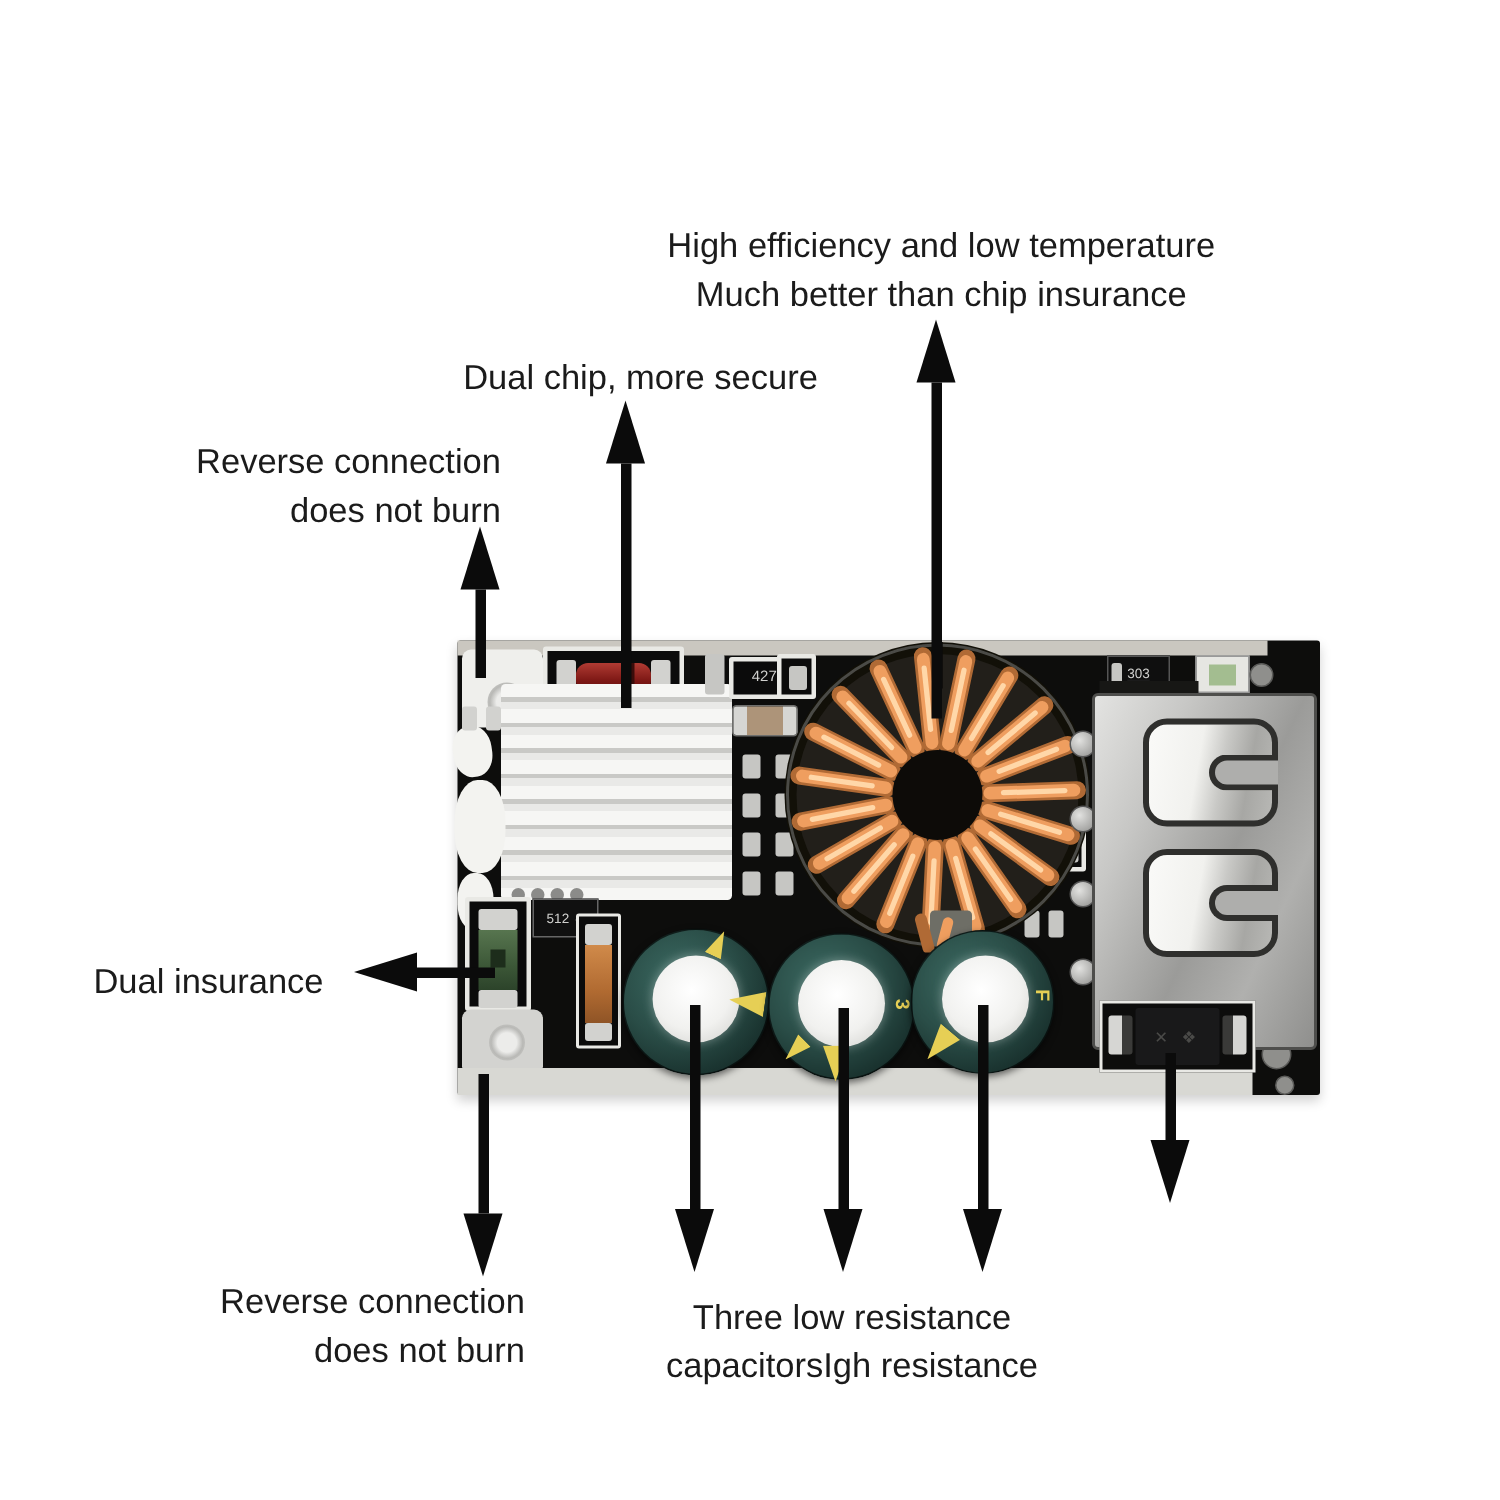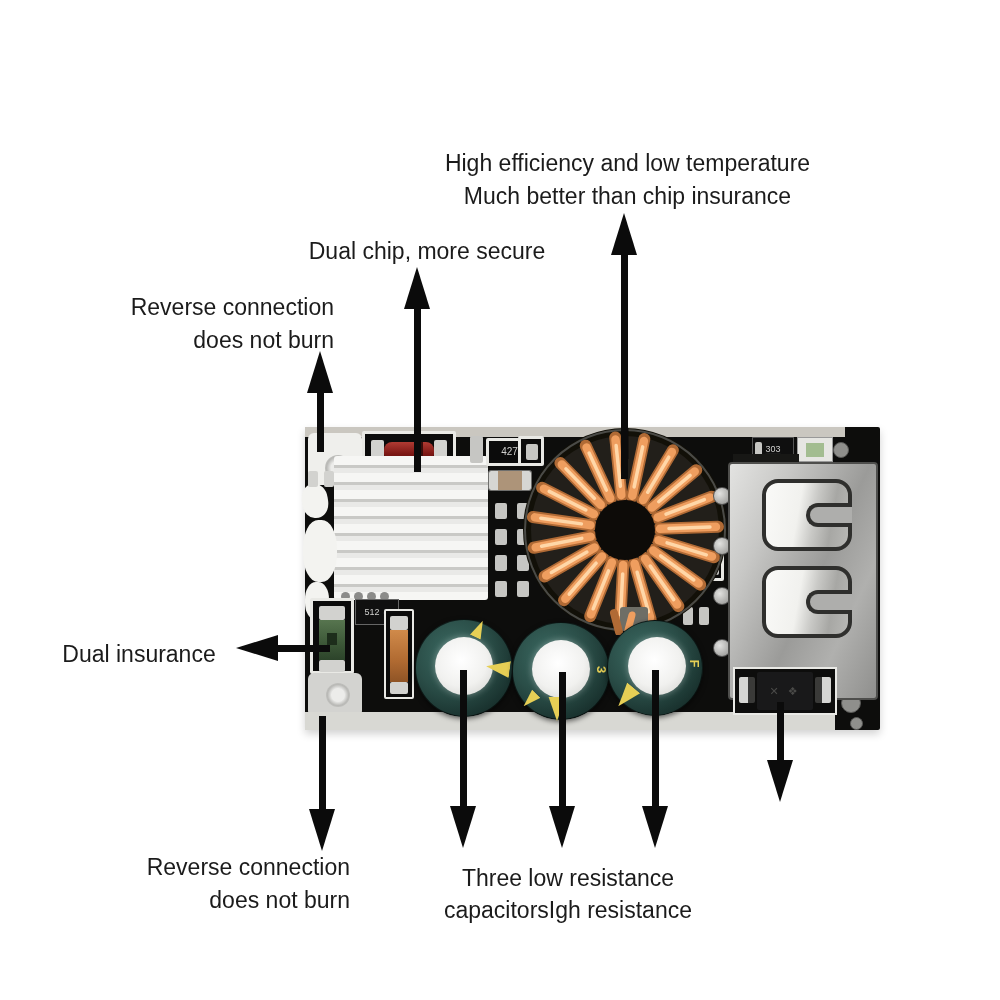--- a/index.html
+++ b/index.html
@@ -245,21 +245,21 @@
         <line x1="94" y1="188" x2="99" y2="207" stroke="#b06a35" stroke-width="8" stroke-linecap="round"></line>
         <line x1="112" y1="190" x2="108" y2="205" stroke="#ef9e5f" stroke-width="7" stroke-linecap="round"></line>
       </svg>
     </div>
 
     <div class="silkbox" style="left:395px;top:96px;width:24px;height:58px;">
       <div class="metal-sq" style="left:4px;top:5px;width:12px;height:14px;"></div>
       <div class="metal-sq" style="left:4px;top:35px;width:12px;height:14px;"></div>
     </div>
 
-    <div style="left:447px;top:10px;width:42px;height:24px;background:#0f0f0f;border:1px solid #555;display:flex;align-items:center;justify-content:center;text-decoration:underline;">
+    <div style="left:433px;top:10px;width:42px;height:24px;background:#0f0f0f;border:1px solid #555;display:flex;align-items:center;justify-content:center;text-decoration:underline;">
       <div class="metal-sq" style="left:2px;top:4px;width:7px;height:16px;"></div>
       <span class="smdtxt" style="font-size:9px;">303</span>
     </div>
     <div style="left:492px;top:10px;width:36px;height:25px;background:#e6e6e2;border:1px solid #999;">
       <div style="left:8px;top:5px;width:18px;height:14px;background:#a3bd90;"></div>
     </div>
     <div class="gpad" style="left:528px;top:15px;width:16px;height:16px;"></div>
     <div style="left:428px;top:27px;width:66px;height:13px;background:#171715;"></div>
 
     <div class="bump" style="left:408px;top:60px;"></div>

